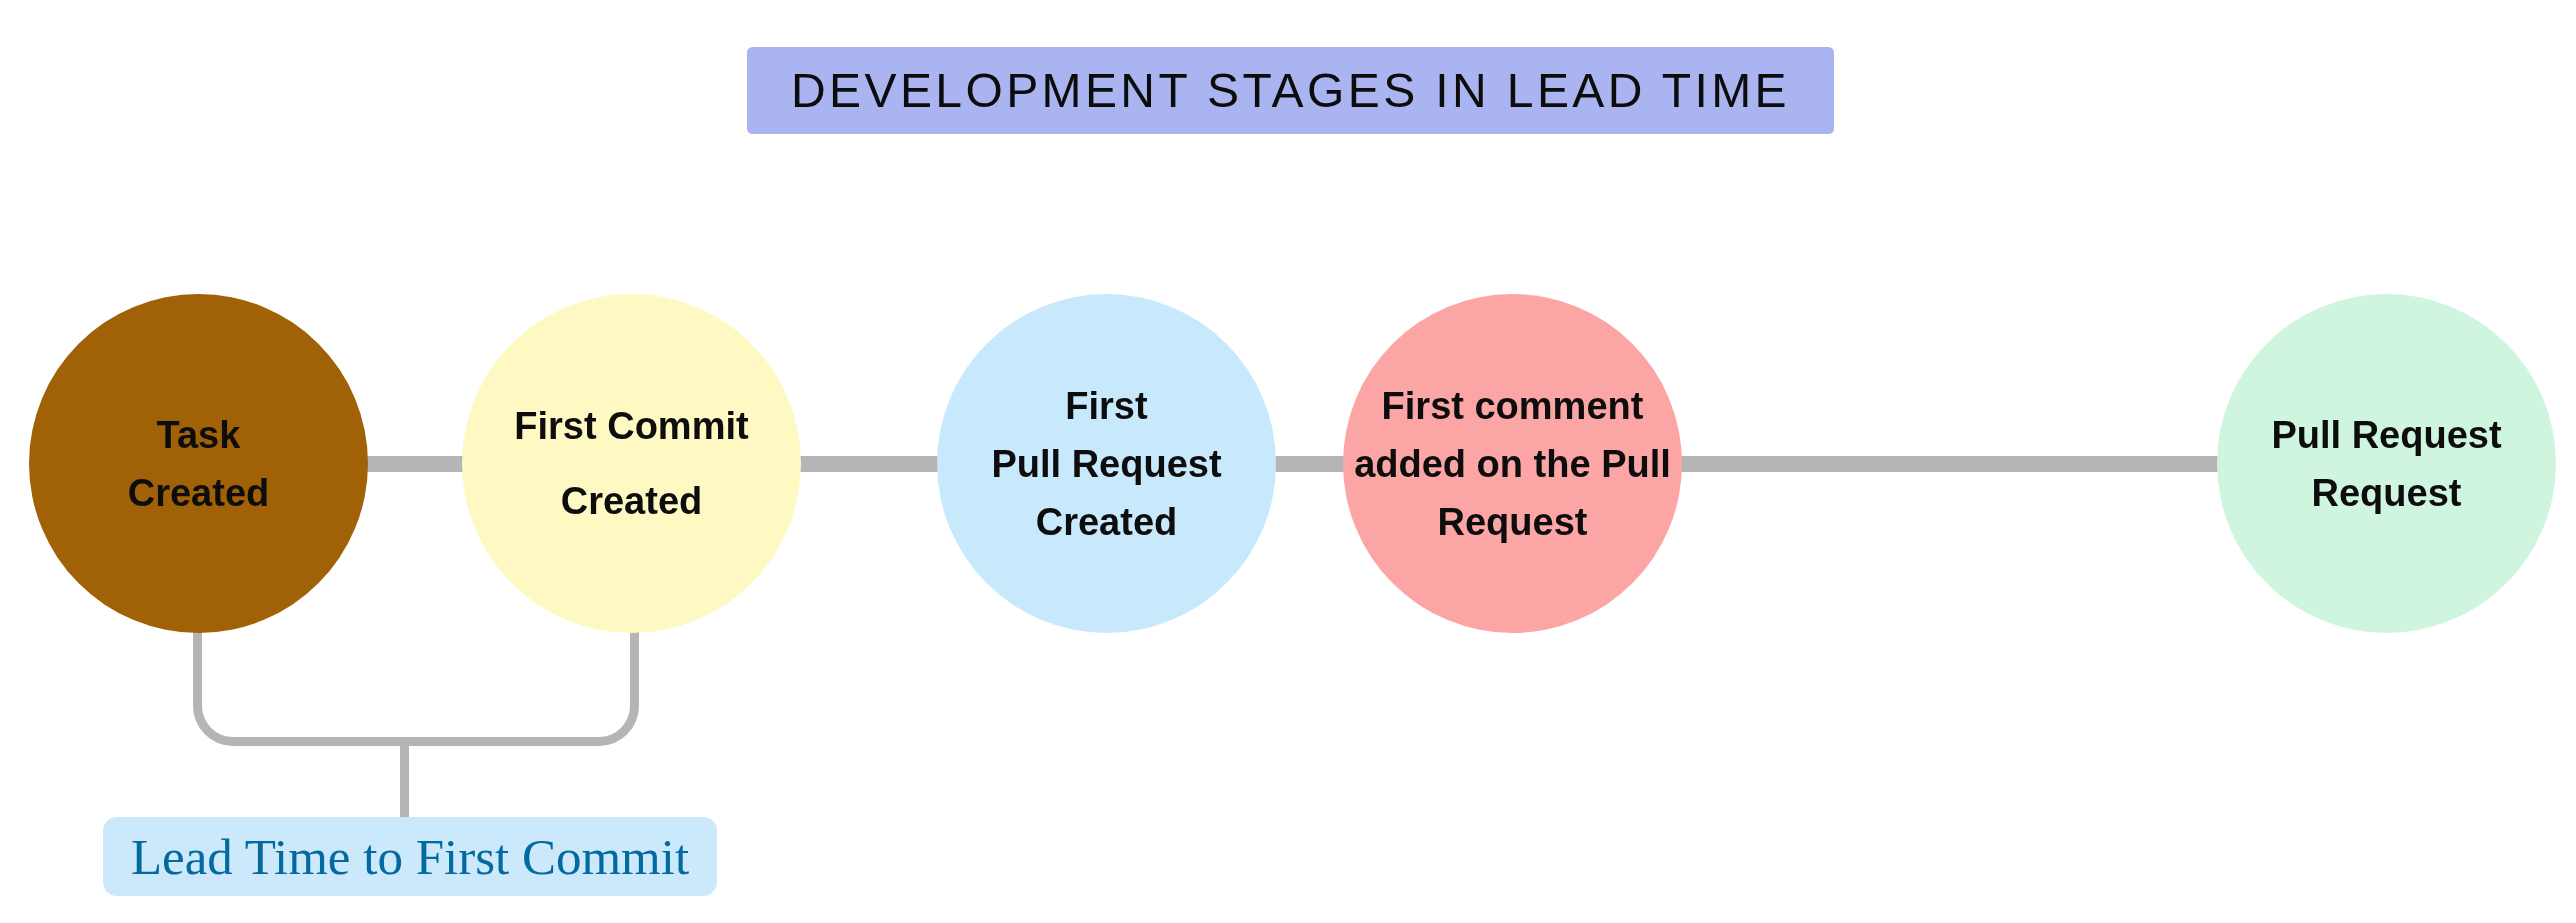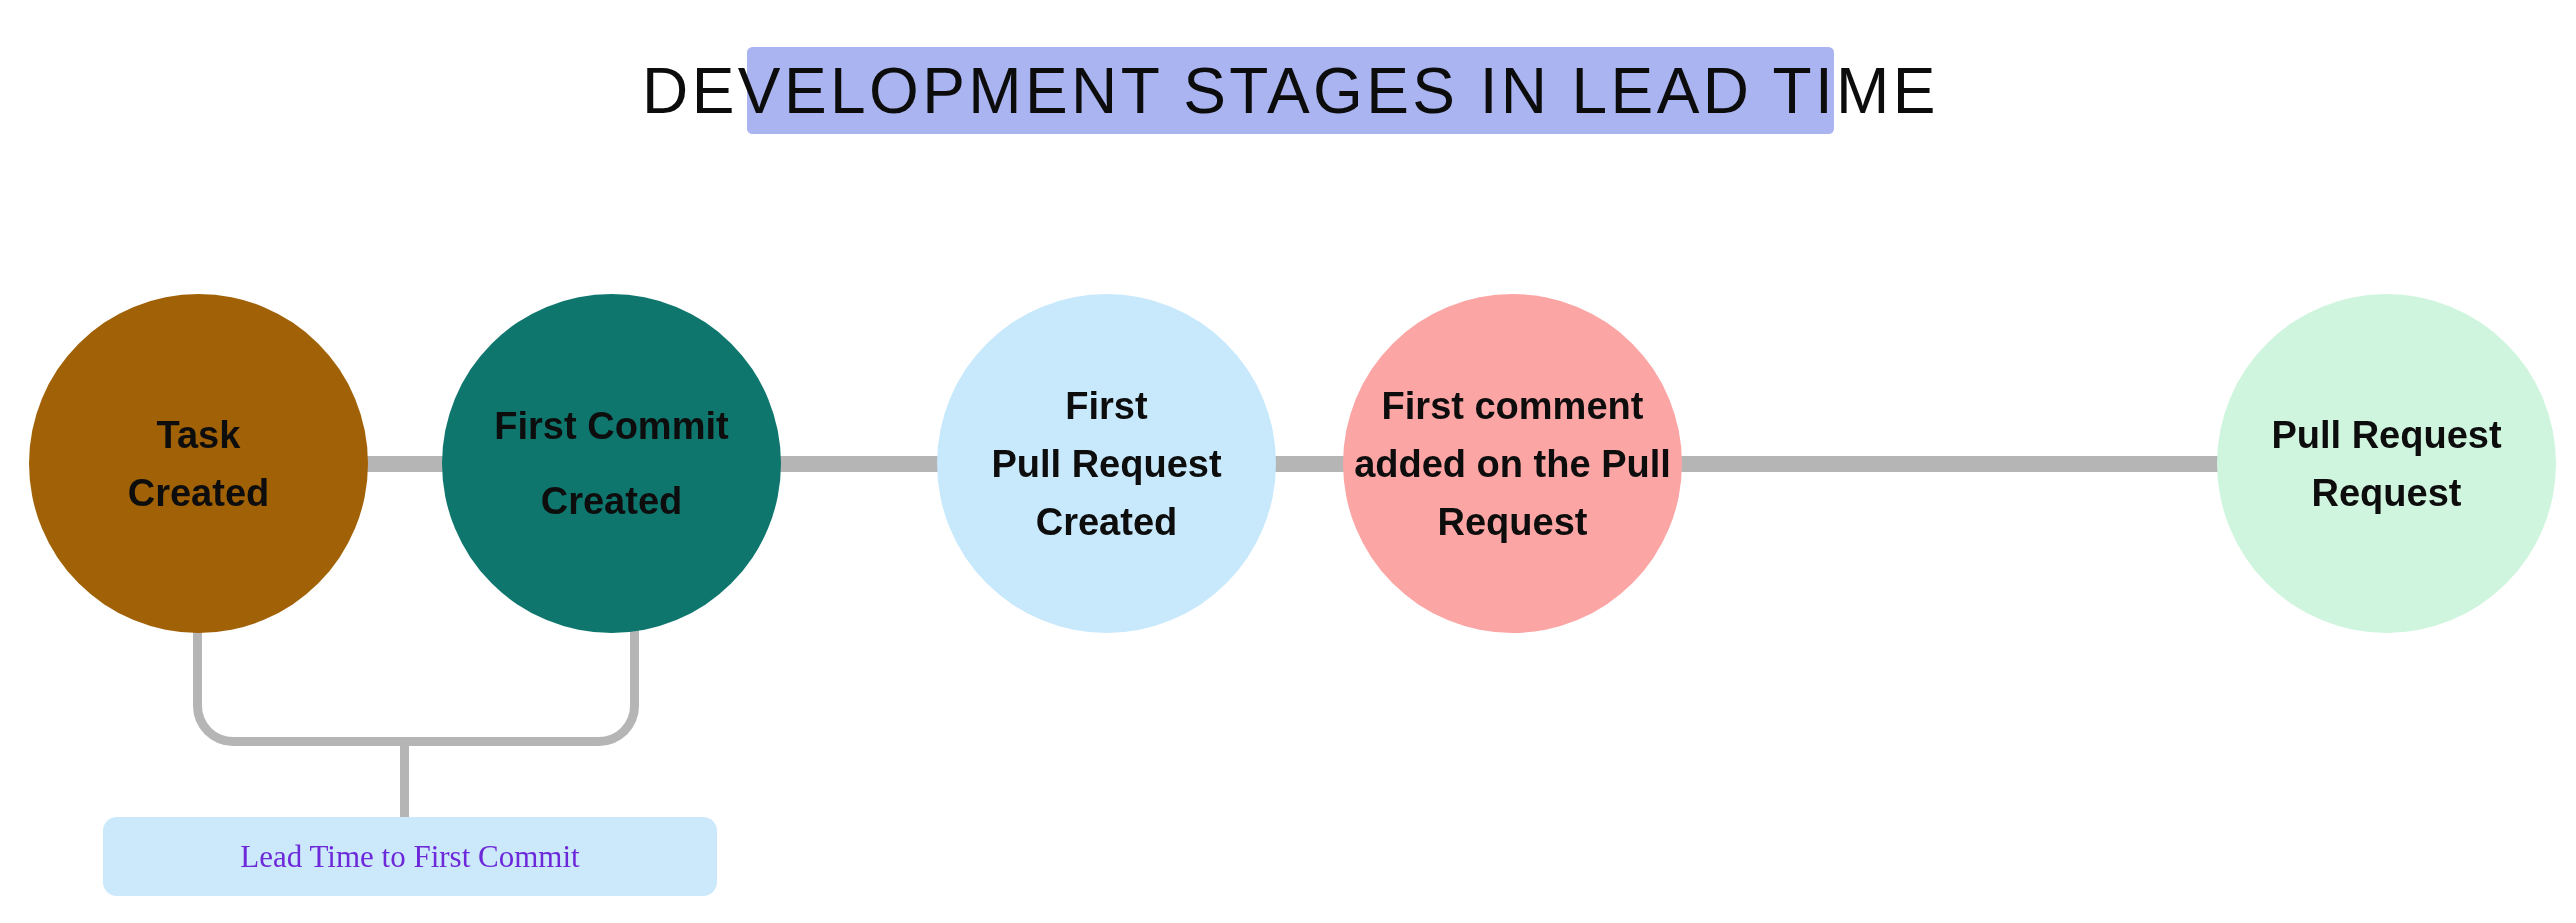--- a/index.html
+++ b/index.html
@@ -9,21 +9,21 @@
     background:#ffffff;
     overflow:hidden;
     font-family:"Liberation Sans", sans-serif;
     color:#0d0d0d;
   }
   .title-box{
     position:absolute;
     left:747px;top:47px;width:1087px;height:87px;
     border-radius:5.5px;
     display:flex;align-items:center;justify-content:center;
-    font-size:64px;font-weight:400;letter-spacing:3.4px;
+    font-size:48px;font-weight:400;letter-spacing:3.4px;
     white-space:nowrap;
     color:#0c0c0c;
   }
   .connector{
     position:absolute;
     left:199px;top:456px;width:2189px;height:16px;
     z-index:1;
   }
   .stage{
     position:absolute;
@@ -51,23 +51,23 @@
     position:absolute;
     left:400px;top:743px;width:9px;height:74px;
     z-index:0;
   }
   .annotation-box{
     position:absolute;
     left:103px;top:817px;width:614px;height:79px;
     border-radius:14px;
     display:flex;align-items:center;justify-content:center;
     font-family:cursive;
-    font-size:31px;font-weight:400;
+    font-size:51px;font-weight:400;
     white-space:nowrap;
-    color:#6d28d9;
+    color:#0369a1;
     z-index:2;
   }
 </style>
 </head>
 <body>
 
 <div id="canvas">
 
   <div class="title-box" style="background: rgb(169, 180, 240);">DEVELOPMENT STAGES IN LEAD TIME</div>
 
@@ -75,21 +75,21 @@
 
   <div class="bracket" style="border-color: rgb(181, 181, 181);"></div>
 
   <div class="bracket-stem" style="background: rgb(181, 181, 181);"></div>
 
   <div class="stage" style="left: 29px; background: #a16207;">
     <span>Task</span>
     <span>Created</span>
   </div>
 
-  <div class="stage" style="left: 442px; background: #0f766e; gap: 17px;">
+  <div class="stage" style="left: 462px; background: #fef9c3; gap: 17px;">
     <span>First Commit</span>
     <span>Created</span>
   </div>
 
   <div class="stage" style="left: 937px; background: rgb(200, 233, 252);">
     <span>First</span>
     <span>Pull Request</span>
     <span>Created</span>
   </div>
 

